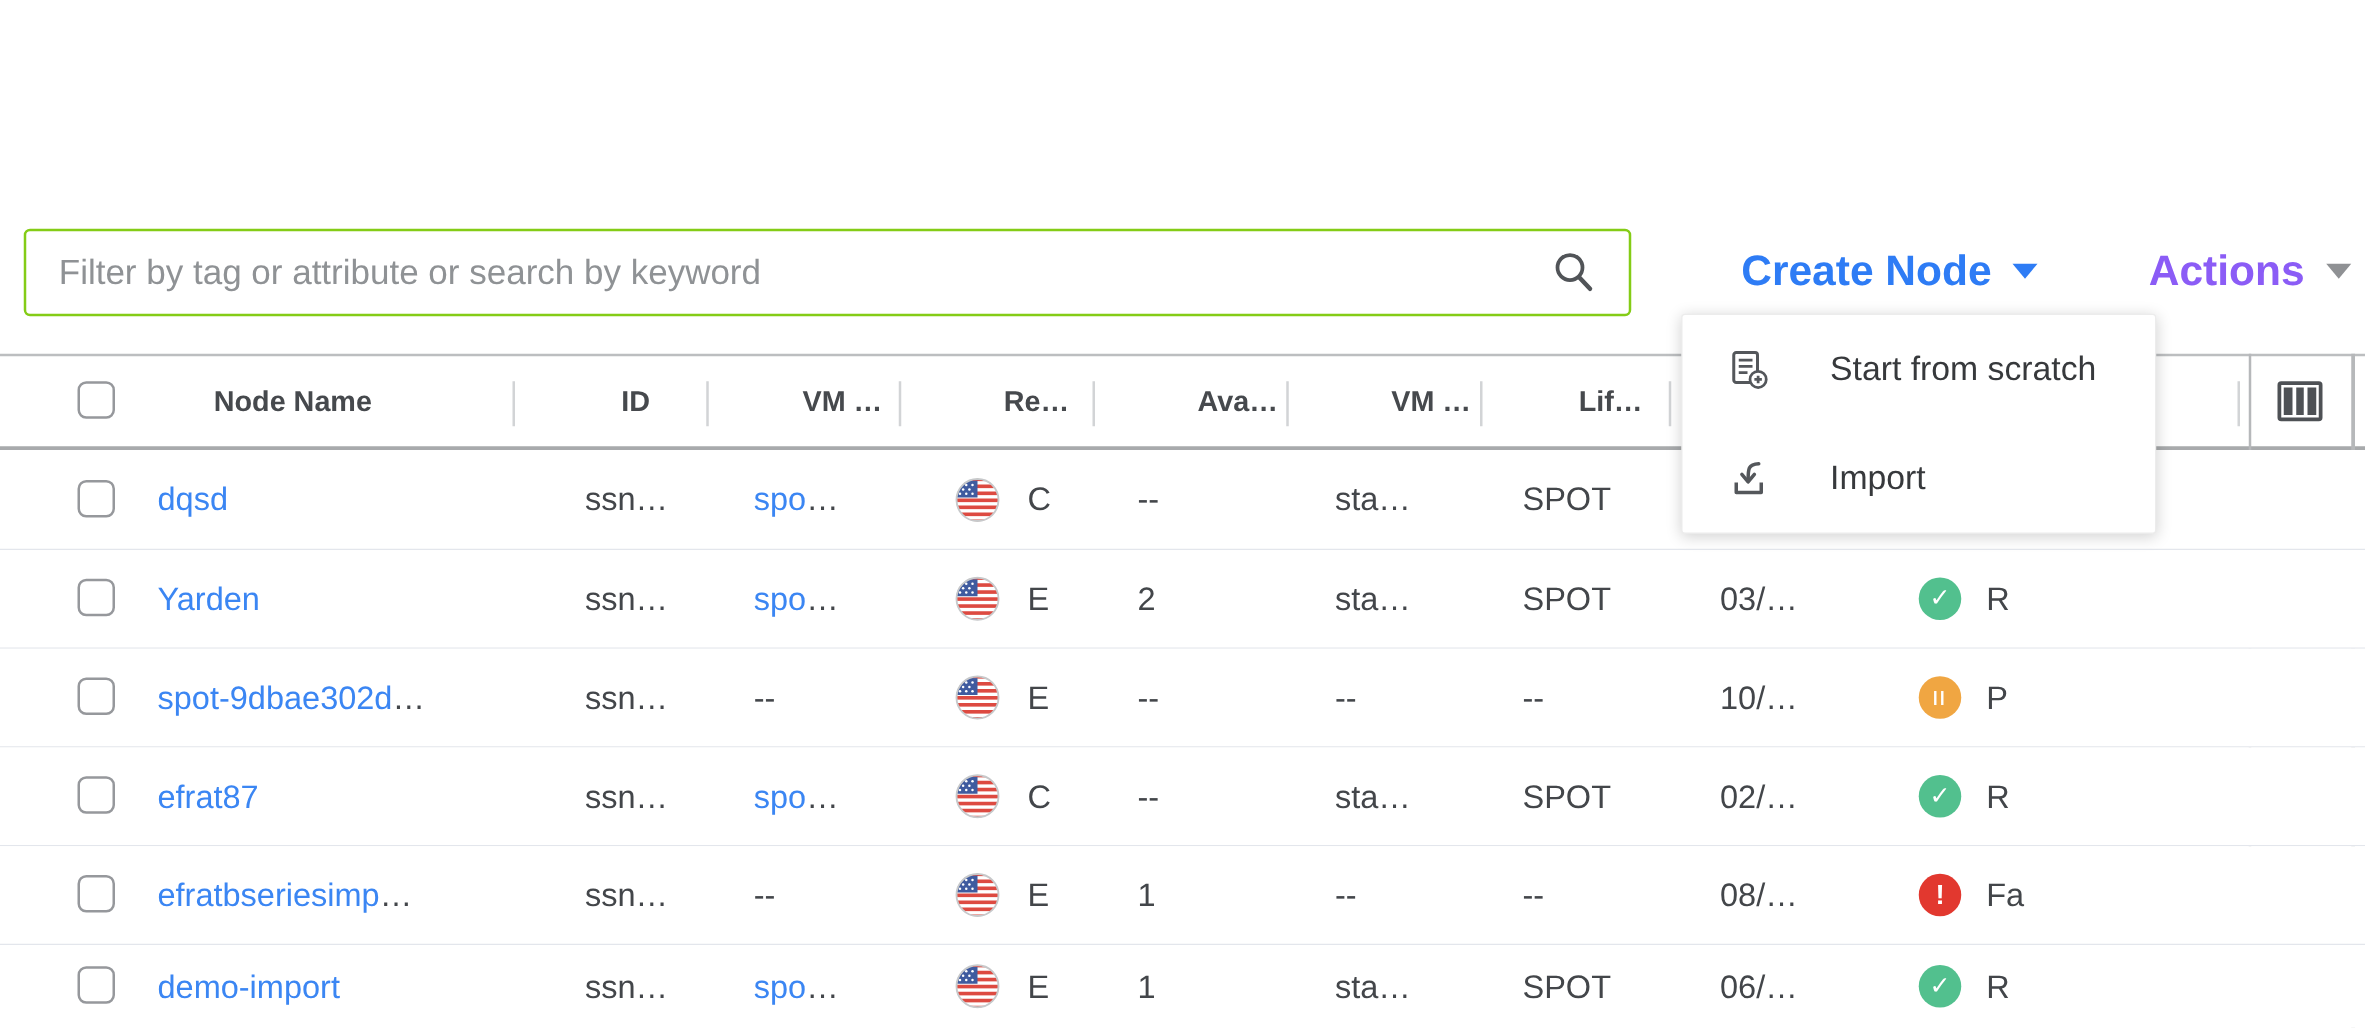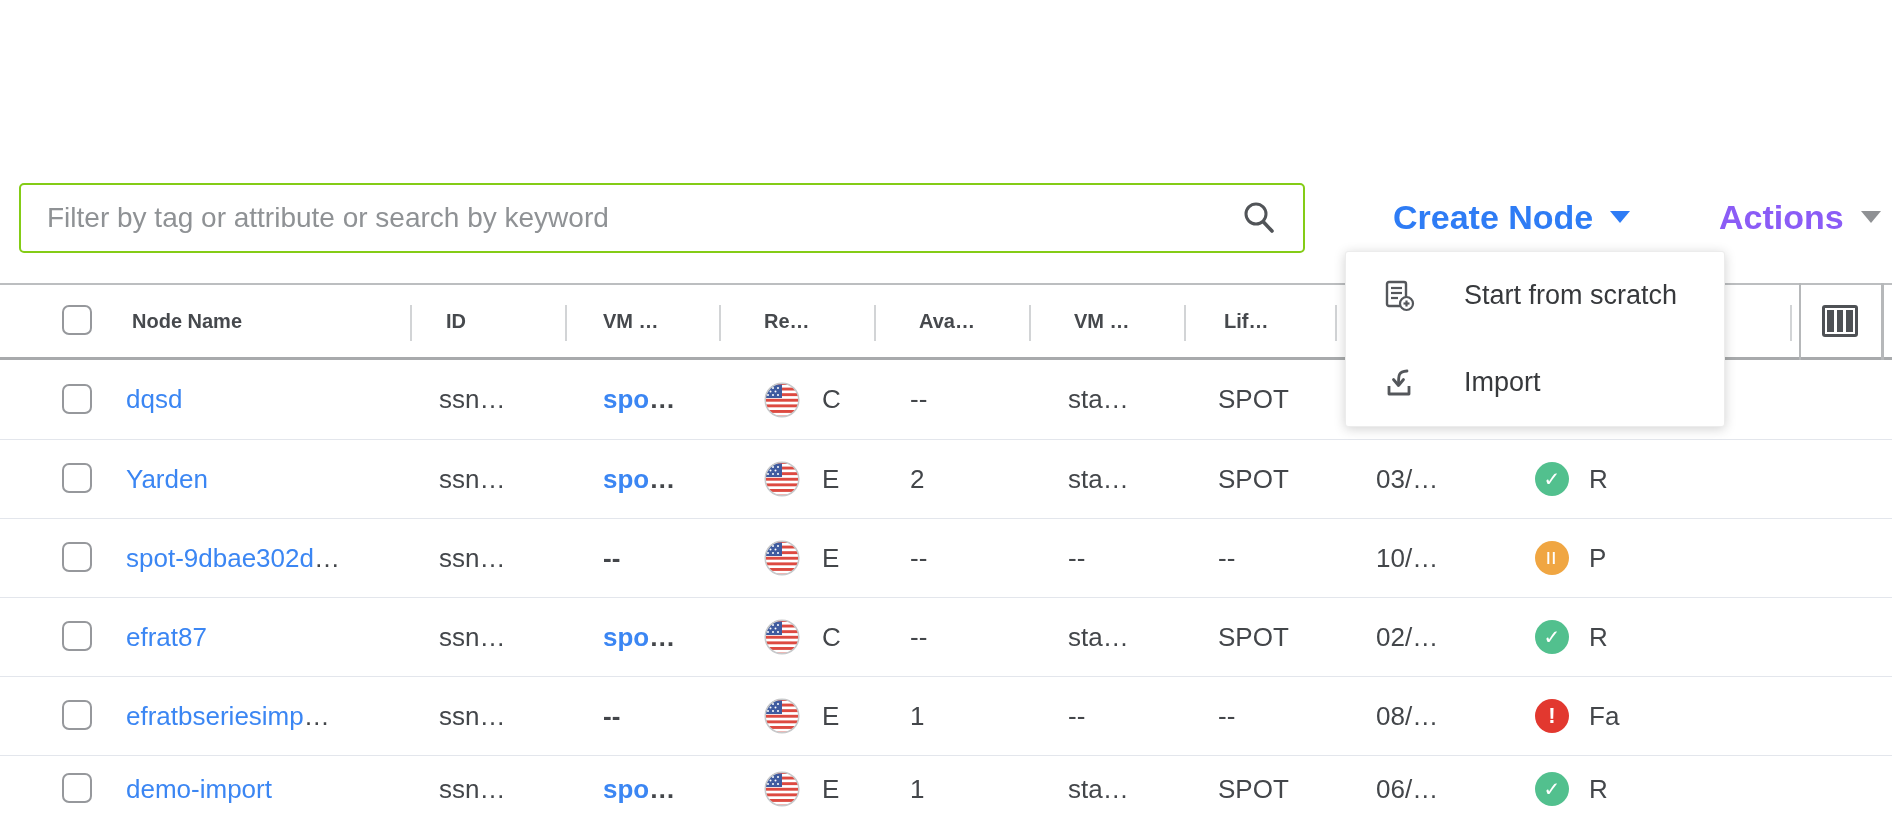--- a/index.html
+++ b/index.html
@@ -29,45 +29,45 @@
 
   
   .dropdown{position:absolute;left:1345px;top:251px;width:380px;height:176px;background:#fff;border:1px solid #ececec;border-radius:3px;box-shadow:0 2px 12px rgba(0,0,0,.18);z-index:20;box-sizing:border-box;}
   .dd-item{position:relative;height:87px;display:flex;align-items:center;padding-left:36px;cursor:pointer;text-align:right;}
   .dd-item .dd-icon{width:34px;height:34px;flex:0 0 34px;}
   .dd-item .dd-label{margin-left:48px;font-size:27px;color:#37393c;}
 
   
   .table{position:absolute;left:0;top:283px;width:1892px;height:539px;}
   .thead{position:absolute;left:0;top:0;width:1892px;height:72px;border-top:2px solid #bcbec0;border-bottom:3px solid #a8aaac;box-sizing:content-box;background:#fff;}
-  .th{position:absolute;top:0;height:100%;display:flex;align-items:center;font-size:20px;font-weight:700;color:#46494d;white-space:nowrap;}
+  .th{position:absolute;top:0;height:100%;display:flex;align-items:center;font-size:23px;font-weight:700;color:#46494d;white-space:nowrap;margin-left:39px;}
   .hdiv{position:absolute;top:20px;width:2px;height:36px;background:#d2d4d6;}
   .rows{position:absolute;left:0;top:77px;width:1892px;}
   .row{position:relative;width:1892px;border-bottom:1px solid #e3e6ec;box-sizing:border-box;background:#fff;}
   .row.last{border-bottom:none;}
   .cell{position:absolute;top:0;height:100%;display:flex;align-items:center;font-size:26px;color:#43464a;white-space:nowrap;}
   .lnk{color:#3b86f3;cursor:pointer;text-decoration:none;}
   .ell{color:#43464a;}
 
   .cb{position:absolute;left:62px;top:50%;margin-top:-16px;width:30px;height:30px;border:2px solid #96989c;border-radius:7px;background:#fff;box-sizing:border-box;cursor:pointer;}
 
   .c-name{left:126px;}
-  .c-id{left:439px;}
-  .c-vm1{left:603px;font-weight:bold;}
+  .c-id{left:468px;}
+  .c-vm1{left:603px;}
   .c-flag{left:764px;}
   .c-reg{left:822px;}
   .c-ava{left:910px;}
   .c-vm2{left:1068px;}
   .c-lif{left:1218px;}
   .c-date{left:1376px;}
   .c-stdot{left:1535px;}
   .c-stlbl{left:1589px;}
 
   .h-name{left:132px;}
-  .h-id{left:446px;}
+  .h-id{left:458px;}
   .h-vm1{left:603px;}
   .h-re{left:764px;}
   .h-ava{left:919px;}
   .h-vm2{left:1074px;}
   .h-lif{left:1224px;}
 
   .flag{width:36px;height:36px;}
 
   .status-dot{width:34px;height:34px;border-radius:50%;display:flex;align-items:center;justify-content:center;color:#fff;}
   .st-ok{background:#52c08e;}

